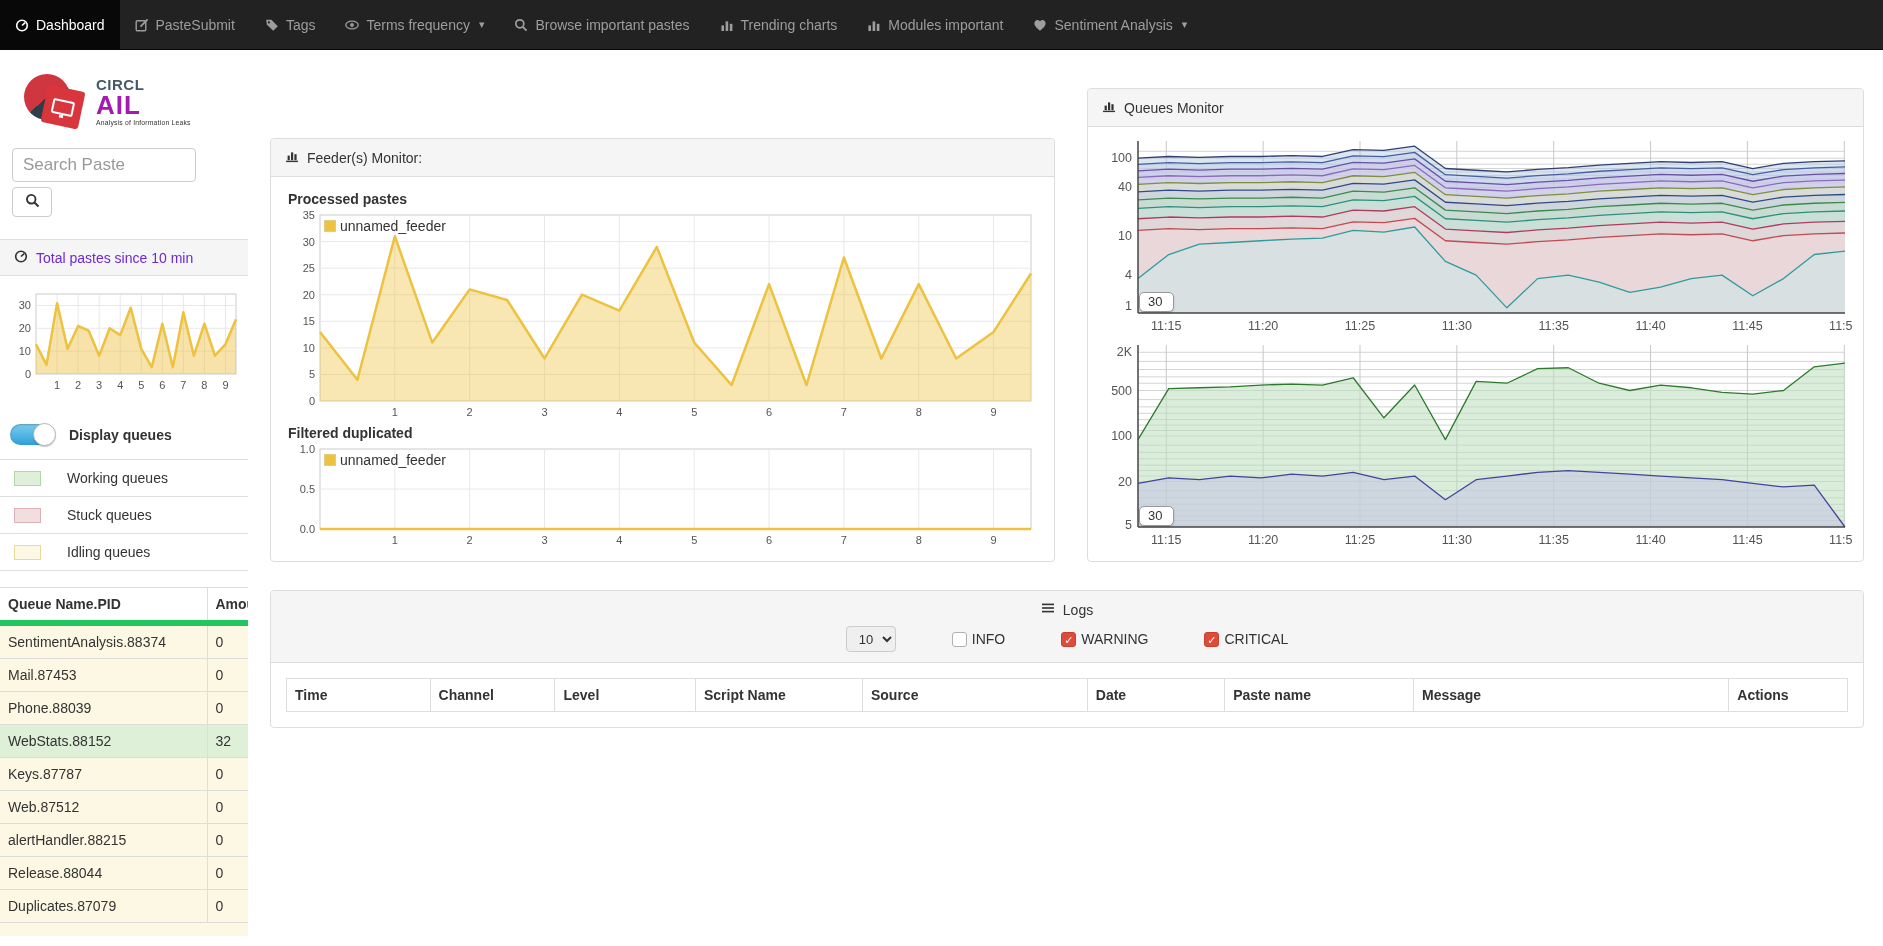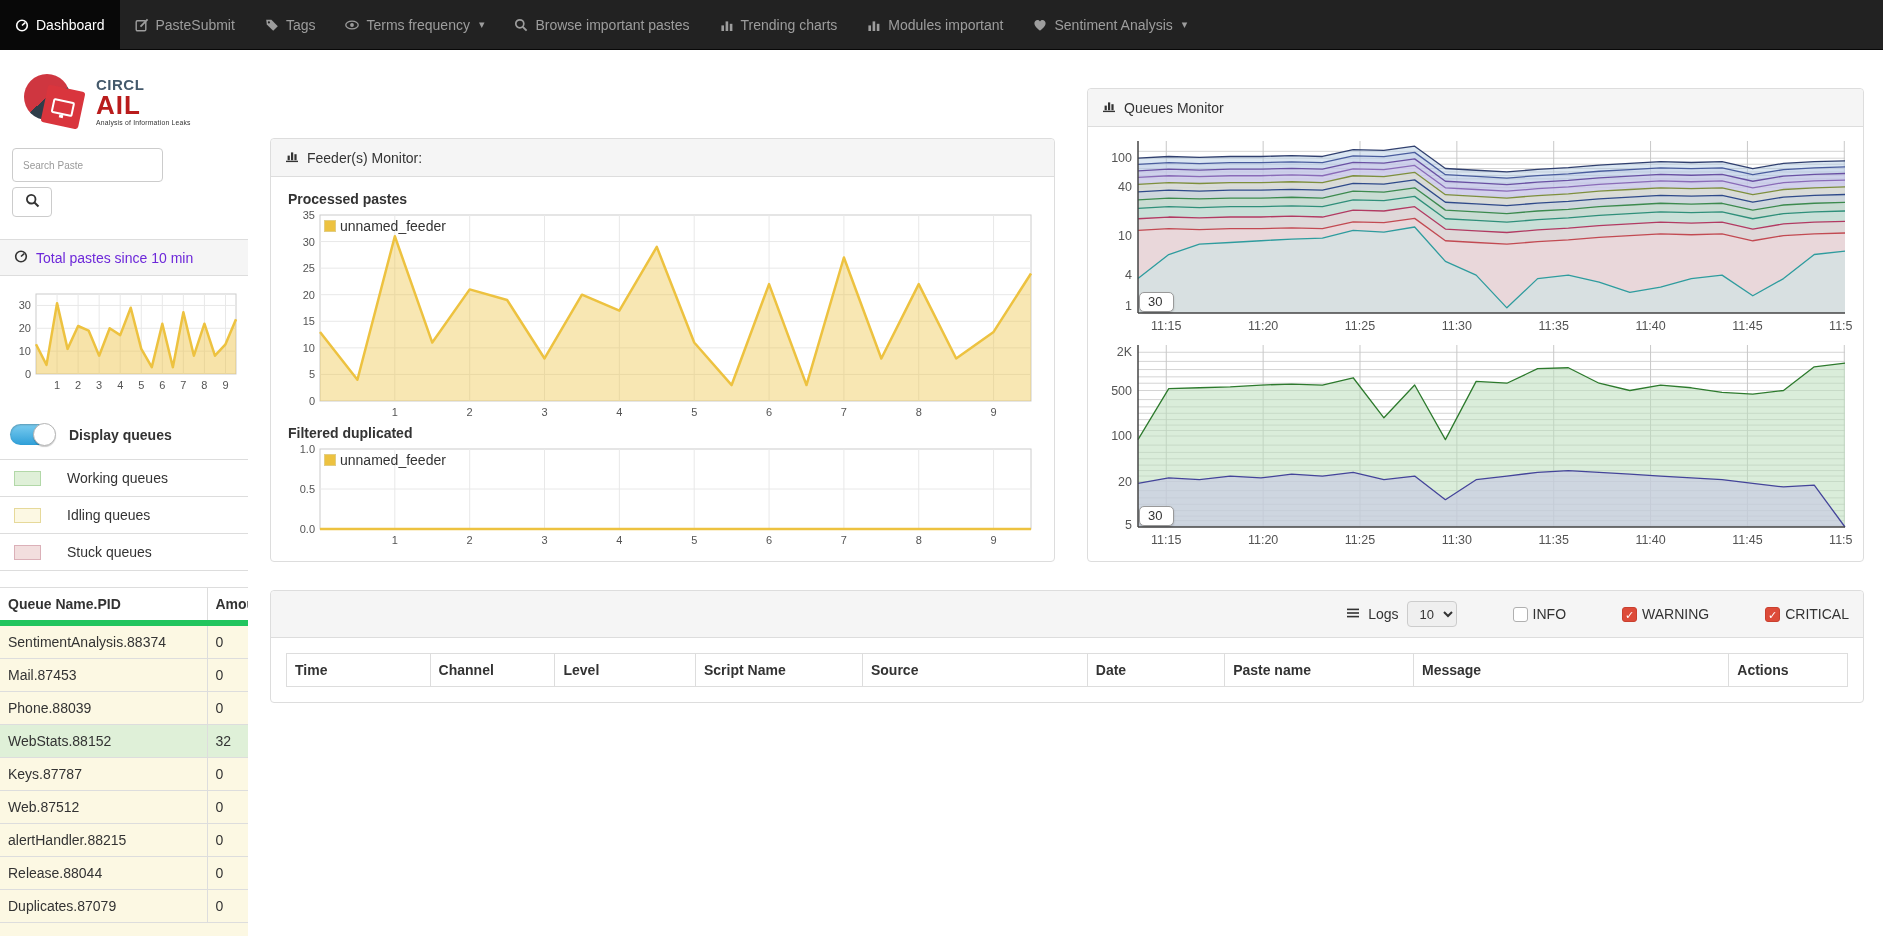--- a/index.html
+++ b/index.html
@@ -22,26 +22,26 @@
   .logo-row { display:flex; align-items:center; margin:20px 0 6px 24px; }
   .logo-mark { position:relative; width:64px; height:64px; flex:0 0 64px; }
   .logo-pie { position:absolute; left:0; top:4px; width:46px; height:46px; border-radius:50%;
     background:conic-gradient(from -30deg,#cf3640 0 95deg,#3e4d59 95deg 140deg,#cf3640 140deg 185deg,#ffffff 185deg 222deg,#2f3d49 222deg 258deg,#cf3640 258deg 360deg); }
   .logo-diamond { position:absolute; left:20px; top:18px; width:38px; height:38px; background:#d9353d; transform:rotate(12deg); border-radius:3px;
     display:flex; align-items:center; justify-content:center; }
   .logo-screen { width:22px; height:15px; border:2px solid #fff; border-radius:2px; position:relative; }
   .logo-screen::after { content:""; position:absolute; left:7px; bottom:-5px; width:4px; height:3px; background:#fff; }
   .logo-text { margin-left:8px; line-height:1; }
   .logo-line1 { font-size:15px; font-weight:bold; color:#44596b; letter-spacing:0.5px; }
-  .logo-line2 { font-size:26px; font-weight:bold; color:#b91c1c; letter-spacing:1px; }
+  .logo-line2 { font-size:26px; font-weight:bold; color:#a21caf; letter-spacing:1px; }
   .logo-sub { font-size:6.8px; color:#333; margin-top:2px; letter-spacing:0.2px; }
 
   .search-box { margin:14px 12px 0 12px; }
-  .search-input { width:151px; height:30px; border:1px solid #ccc; border-radius:4px; padding:16px 10px;
-    font-size:10px; color:#555; font-family:"Liberation Sans",sans-serif; }
+  .search-input { width:184px; height:30px; border:1px solid #ccc; border-radius:4px; padding:16px 10px;
+    font-size:17px; color:#555; font-family:"Liberation Sans",sans-serif; }
   .search-input::placeholder { color:#999; }
   .search-btn { margin-top:5px; width:40px; height:30px; background:#fff; border:1px solid #ccc; border-radius:4px;
     display:flex; align-items:center; justify-content:center; cursor:pointer; }
 
   .side-panel-heading { margin-top:22px; background:#f5f5f5; border-top:1px solid #ddd; border-bottom:1px solid #ddd;
     padding:9px 14px; font-size:14px; color:#6d28d9; display:flex; align-items:center; gap:8px; }
   .mini-chart-wrap { position:relative; height:106px; margin:12px 4px 4px 2px; }
 
   .toggle-row { margin-top:24px; padding:6px 0 14px 10px; display:flex; align-items:center; gap:14px; }
   .toggle { position:relative; width:45px; height:21px; border-radius:11px;
@@ -82,21 +82,21 @@
 
   #chart-processed { height:212px; }
   #chart-filtered { height:106px; }
   #chart-mini { height:106px; }
   #chart-qtop { height:202px; }
   #chart-qbottom { height:212px; margin-top:2px; }
   .queues-panel .panel-body { padding:8px 10px 10px 10px; }
 
   
   .logs-panel { margin-top:28px; }
-  .logs-heading { justify-content:flex-end; }
+  .logs-heading { justify-content:space-between;flex-direction:column; }
   .logs-heading .left { display:flex; align-items:center; gap:8px; }
   .logs-controls { display:flex; align-items:center; gap:12px; }
   .page-select { width:50px; height:26px; border:1px solid #ccc; border-radius:4px; font-size:13px;
     font-family:"Liberation Sans",sans-serif; color:#333; padding-left:8px; }
   .filter-item { display:flex; align-items:center; gap:5px; font-size:14px; color:#333; cursor:pointer;margin-left:44px; }
   .cbx { width:15px; height:15px; border-radius:3px; font-size:11px; line-height:15px; text-align:center; }
   .cbx.unchecked { background:#fff; border:1px solid #b0b0b0; color:transparent; }
   .cbx.checked { background:#dd4b39; border:1px solid #c9402f; color:#fff; }
 
   .logs-body { padding:15px; }
@@ -260,26 +260,26 @@
         </div>
       <span class="toggle-label">Display queues</span>
     </div>
 
     <div id="queue-legend">
         <div class="legend-row">
           <span class="legend-swatch" style="background: rgb(223, 240, 216); border-color: rgb(178, 216, 168);"></span>
           <span class="legend-text">Working queues</span>
         </div>
         <div class="legend-row">
+          <span class="legend-swatch" style="background: rgb(242, 222, 222); border-color: rgb(219, 176, 184);"></span>
+          <span class="legend-text">Stuck queues</span>
+        </div>
+        <div class="legend-row">
           <span class="legend-swatch" style="background: rgb(252, 248, 227); border-color: rgb(230, 217, 154);"></span>
           <span class="legend-text">Idling queues</span>
-        </div>
-        <div class="legend-row">
-          <span class="legend-swatch" style="background: rgb(242, 222, 222); border-color: rgb(219, 176, 184);"></span>
-          <span class="legend-text">Stuck queues</span>
         </div>
       </div>
 
     <table class="queue-table">
       <colgroup>
           <col class="c-name">
           <col>
         </colgroup>
       <thead>
           <tr>

